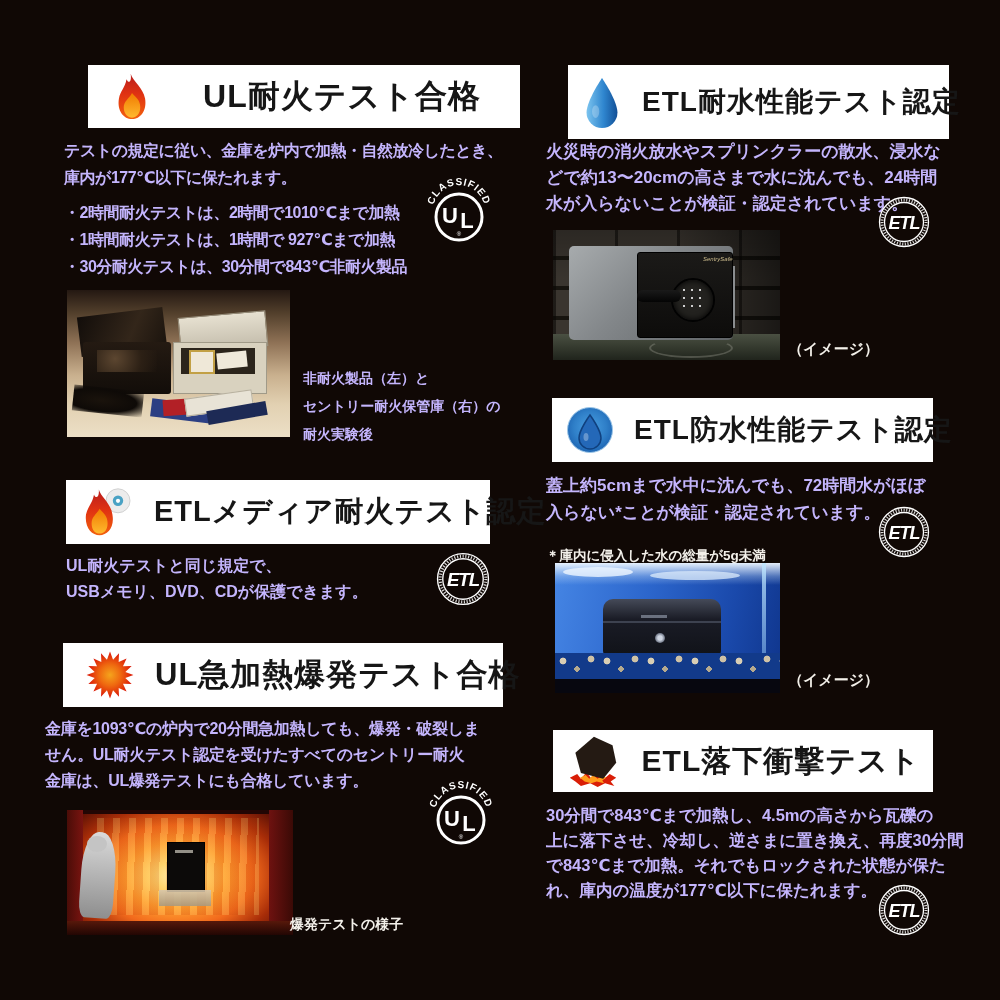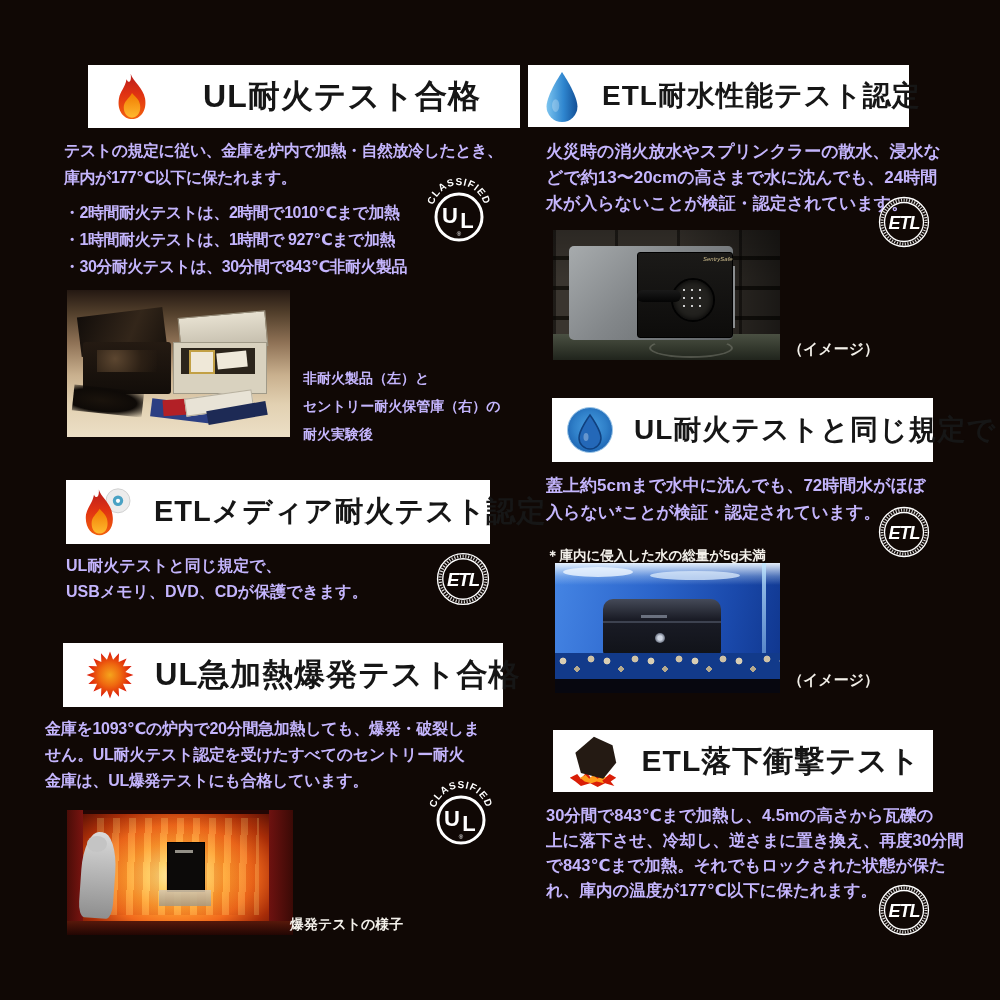--- a/index.html
+++ b/index.html
@@ -191,21 +191,21 @@
     <div class="abs" style="left:100px;top:32px;width:36px;height:48px;background:#0c0a09;border:1px solid #000;"></div>
     <div class="abs" style="left:108px;top:40px;width:18px;height:3px;background:#cfc9bd;opacity:.7;"></div>
     <div class="abs" style="left:92px;top:80px;width:52px;height:16px;background:linear-gradient(180deg,#d8c7ab,#a9997e);opacity:.9;"></div>
     <div class="abs" style="left:14px;top:22px;width:34px;height:86px;background:linear-gradient(180deg,#dadada,#8e8e8e);border-radius:45% 45% 18% 18%;transform:rotate(4deg);"></div>
     <div class="abs" style="left:20px;top:26px;width:20px;height:16px;background:#c4c4c4;border-radius:50%;"></div>
     <div class="abs" style="left:0;bottom:0;width:100%;height:14px;background:linear-gradient(180deg,#57180a,#220603);"></div>
   </div>
 
   <div class="cap" style="left:290px;top:916px;font-size:14px;">爆発テストの様子</div>
 
-  <div class="hdr" style="left:528px;top:65px;width:381px;height:62px;padding-left:14px;">
+  <div class="hdr" style="left:568px;top:65px;width:381px;height:74px;padding-left:14px;">
     <svg class="icon" width="40" height="55" viewBox="0 0 44 60">
       <defs>
         <linearGradient id="wg1" x1="0" y1="0" x2="1" y2="0">
           <stop offset="0" stop-color="#7cc4ef"></stop>
             <stop offset="0.55" stop-color="#2f86cf"></stop>
             <stop offset="1" stop-color="#124f96"></stop>
         </linearGradient>
       </defs>
       <path d="M22 3 C22 3 5 28 5 41 a17 17 0 0 0 34 0 C39 28 22 3 22 3 Z" fill="url(#wg1)"></path>
       <ellipse cx="15" cy="40" rx="4" ry="7" fill="#ffffff" opacity="0.25"></ellipse>
@@ -249,21 +249,21 @@
         <radialGradient id="wg2" cx="0.5" cy="0.45" r="0.6">
           <stop offset="0" stop-color="#4aa0e2"></stop>
             <stop offset="0.6" stop-color="#2f7fc8"></stop>
             <stop offset="1" stop-color="#1a5fae"></stop>
         </radialGradient>
       </defs>
       <circle cx="24" cy="24" r="22.5" fill="url(#wg2)" stroke="#9cc6e8" stroke-width="1"></circle>
       <path d="M24 9 C24 9 13 24 13 32 a11 11 0 0 0 22 0 C35 24 24 9 24 9 Z" fill="#2468b8" stroke="#10407e" stroke-width="1.5"></path>
       <ellipse cx="20" cy="31" rx="2.5" ry="4" fill="#ffffff" opacity="0.3"></ellipse>
     </svg>
-    <span class="ttl" style="font-size:28px;">UL耐火テストと同じ規定で</span>
+    <span class="ttl" style="font-size:28px;">ETL防水性能テスト認定</span>
   </div>
 
   <div class="tb" style="left:546px;top:472px;font-size:17px;line-height:27px;">
     <div>蓋上約5cmまで水中に沈んでも、72時間水がほぼ</div>
     <div>入らない*ことが検証・認定されています。</div>
   </div>
   <div class="cap" style="left:546px;top:547px;font-size:13.5px;">＊庫内に侵入した水の総量が5g未満</div>
 
   <svg class="badge" style="left:878px;top:506px;" width="52" height="52" viewBox="0 0 52 52">
     <circle cx="26" cy="26" r="24.5" fill="none" stroke="#ffffff" stroke-width="1.3"></circle>

